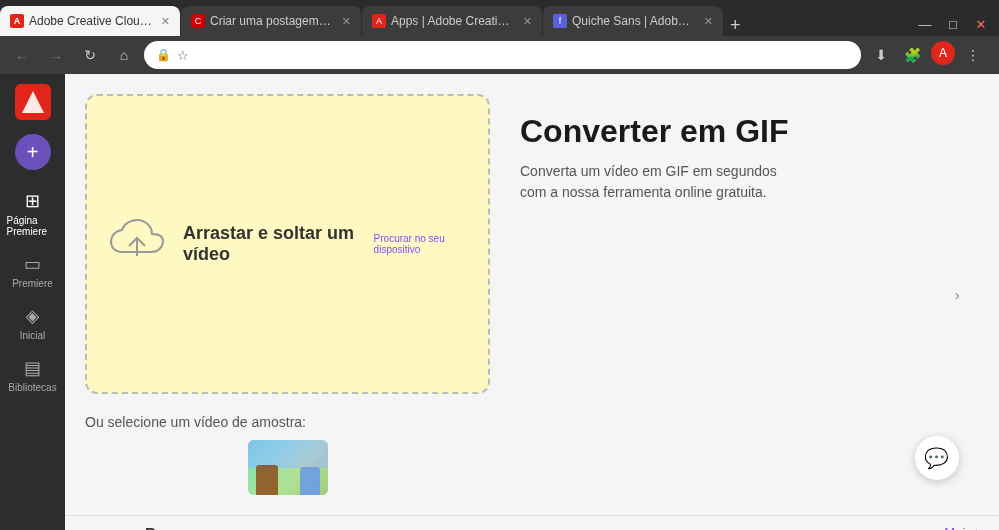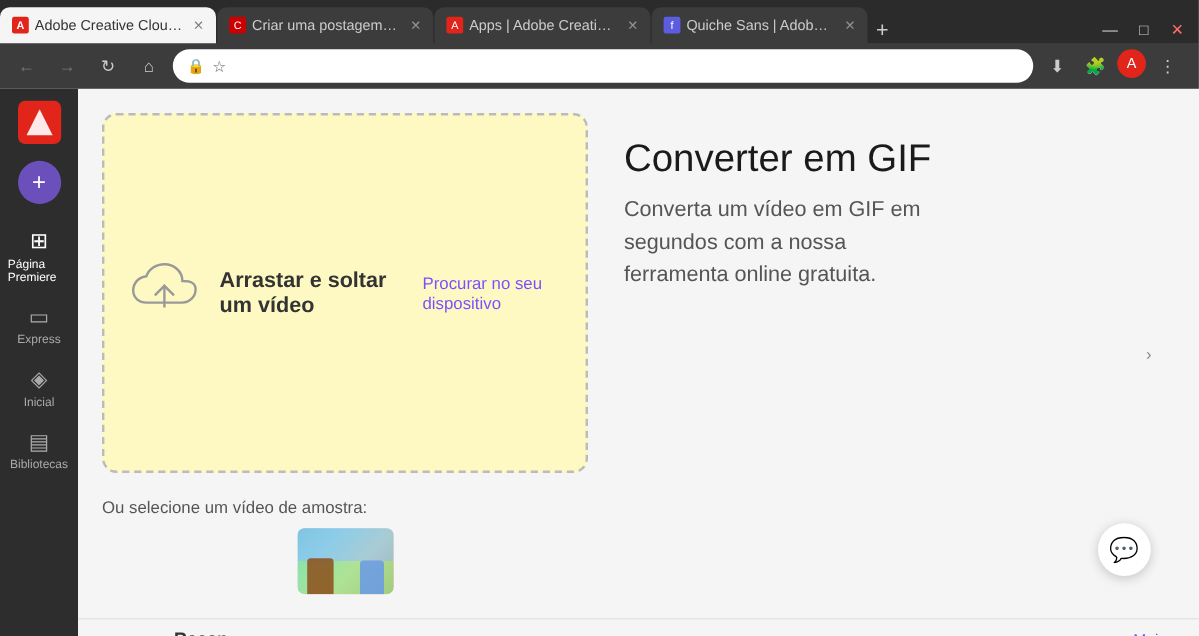--- a/index.html
+++ b/index.html
@@ -39,32 +39,32 @@
 
     
     .main-content { flex: 1; overflow-y: auto; background: #f5f5f5; display: flex; flex-direction: column; }
     
     .content-area { display: flex; flex: 1; padding: 20px; gap: 30px; }
     
     
     .upload-section { flex: 1; max-width: 560px; }
     .upload-box { border: 2.5px dashed #bbb; border-radius: 12px; background: #fef9c3; display: flex; flex-direction: row; align-items: center; justify-content: flex-end; padding: 40px 20px; min-height: 300px; gap: 16px; }
     .upload-title { font-size: 18px; font-weight: bold; color: #333; }
-    .upload-browse { color: #7b4fff; font-size: 14px; cursor: pointer; }
+    .upload-browse { color: #7b4fff; font-size: 10px; cursor: pointer; }
     .sample-section { margin-top: 20px; }
     .sample-label { font-size: 14px; color: #555; margin-bottom: 10px; }
     .sample-thumb { width: 80px; height: 55px; border-radius: 6px; overflow: hidden; background: #ddd; margin: 0 auto; }
     .sample-thumb-img { width: 100%; height: 100%; background: linear-gradient(135deg, #4a90d9, #a0c4e8, #e8a87c, #c97b5a); }
 
     
     .info-section { flex: 1; padding-top: 20px; }
-    .info-title { font-size: 32px; font-weight: normal; color: #1a1a1a; line-height: 1.1; margin-bottom: 12px; }
+    .info-title { font-size: 32px; font-weight: bold; color: #1a1a1a; line-height: 1.1; margin-bottom: 12px; }
     .info-powered { font-size: 14px; color: #555; margin-bottom: 14px; }
     .info-powered strong { color: #2d7cd6; }
-    .info-desc { font-size: 18px; color: #555; line-height: 1.5; max-width: 260px; }
+    .info-desc { font-size: 14px; color: #555; line-height: 1.5; max-width: 260px; }
     .panel-arrow { color: #888; font-size: 14px; cursor: pointer; }
 
     
     .recent-bar { background: #f5f5f5; padding: 8px 16px 8px 80px; display: flex; justify-content: space-between; align-items: center; border-top: 1px solid #e0e0e0; }
     .recent-title { font-size: 15px; font-weight: bold; color: #333; }
     .recent-more { color: #7b4fff; font-size: 13px; cursor: pointer; }
 
     
     .chat-btn { position: fixed; bottom: 50px; right: 40px; width: 44px; height: 44px; background: white; border-radius: 50%; box-shadow: 0 2px 10px rgba(0,0,0,0.2); display: flex; align-items: center; justify-content: center; cursor: pointer; font-size: 20px; z-index: 100; }
 
@@ -142,21 +142,21 @@
           <polygon points="0,100 50,0 100,100" fill="white" opacity="0.9"></polygon>
         </svg>
       </div>
       <div class="sidebar-add">+</div>
       <div class="sidebar-item active">
         <span class="sidebar-icon">⊞</span>
         <span>Página Premiere</span>
       </div>
       <div class="sidebar-item">
         <span class="sidebar-icon">▭</span>
-        <span>Express</span>
+        <span>Premiere</span>
       </div>
       <div class="sidebar-item">
         <span class="sidebar-icon">◈</span>
         <span>Inicial</span>
       </div>
       <div class="sidebar-item">
         <span class="sidebar-icon">▤</span>
         <span>Bibliotecas</span>
       </div>
     </div>

